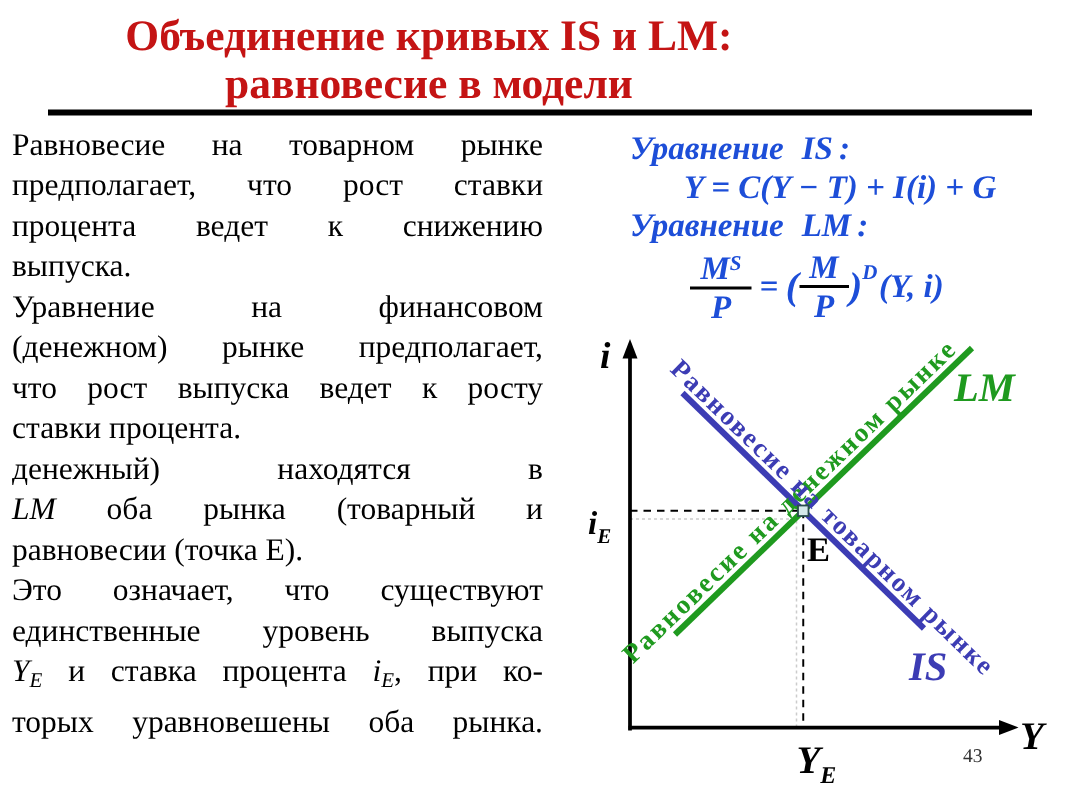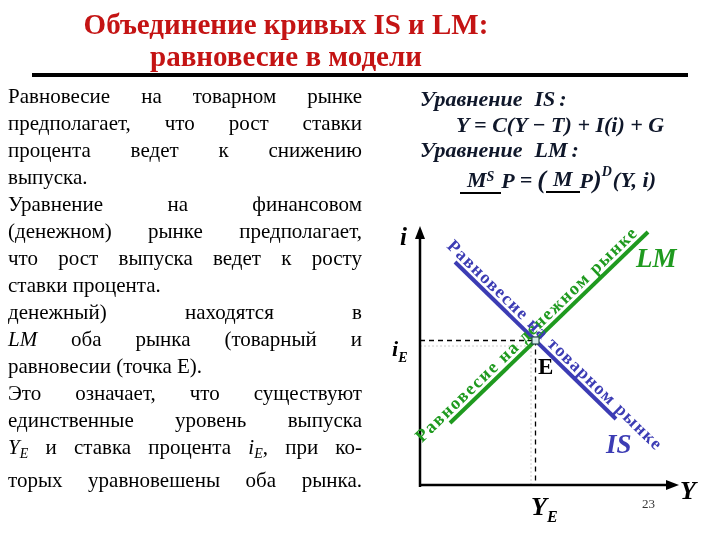--- a/index.html
+++ b/index.html
@@ -20,30 +20,30 @@
     position:absolute;left:8px;top:83px;width:354px;color:#000;
   }
   .bline{
     font-size:21px;line-height:27px;text-align:left;white-space:normal;
   }
   .bline.just{text-align:justify;text-align-last:justify;}
   .bline .i{font-style:italic;}
   .bline .sub{font-style:italic;font-size:14px;vertical-align:-4px;}
   
   .equations{
-    position:absolute;left:420px;top:86px;width:296px;color:#0f172a;
+    position:absolute;left:420px;top:86px;width:296px;color:#1d4ed8;
     font-weight:bold;font-style:italic;font-size:22px;line-height:26px;
   }
   .eq-term{margin-left:12px;}
   .eq-colon{margin-left:4px;}
   .eq-formula{margin-left:36px;line-height:25px;}
   .eq-frac-row{
     margin-left:40px;margin-top:3px;display:inline-flex;align-items:center;
   }
-  .frac{display:inline-flex;align-items:center;line-height:22px;}
+  .frac{display:inline-flex;flex-direction:column;align-items:center;line-height:22px;}
   .frac .num{border-bottom:2px solid #000;padding:0 7px 1px 7px;}
   .frac .den{padding-top:1px;}
   .frac sup{font-size:14px;vertical-align:6px;}
   .eqs{margin:0 5px;}
   .paren{font-size:26px;}
   .supD{font-size:14px;position:relative;top:-8px;}
   .args{margin-left:1px;}
   
   .diagram{position:absolute;left:378px;top:215px;}
   .diagram text{font-family:"Liberation Serif", serif;}
@@ -136,15 +136,15 @@
     </text>
     <text x="153" y="300" font-size="26" font-weight="bold" font-style="italic" fill="#000">
       <tspan>Y</tspan><tspan dy="7" font-size="16">E</tspan>
     </text>
     <text x="160" y="159" font-size="23" font-weight="bold" fill="#000">E</text>
 
     <text x="258" y="52" font-size="27" font-weight="bold" font-style="italic" fill="#1f9a1f">LM</text>
     <text x="228" y="238" font-size="27" font-weight="bold" font-style="italic" fill="#3c3cb4">IS</text>
   </svg>
 
-  <div class="pagenum">23</div>
+  <div class="pagenum">43</div>
 
 </div>
 
 </body></html>

